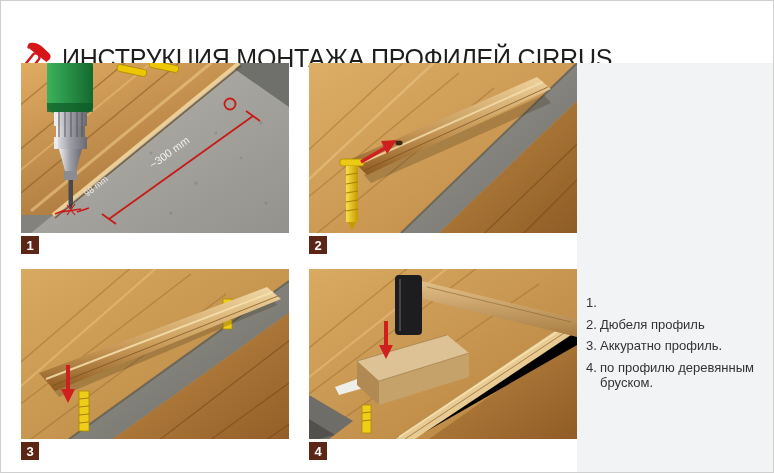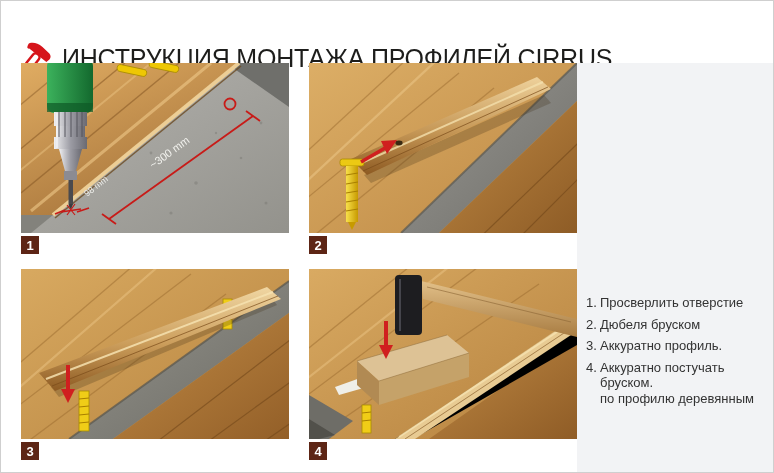--- a/index.html
+++ b/index.html
@@ -377,39 +377,37 @@
   <div class="badge" id="badge1">1</div>
   <div class="badge" id="badge2">2</div>
   <div class="badge" id="badge3">3</div>
   <div class="badge" id="badge4">4</div>
 
   <div class="panel">
     <div class="instructions">
       <div class="instr-item">
         <div class="instr-num">1.</div>
         <div class="instr-lines">
-          <div>Просверлить отверстие</div>
         </div>
       </div>
       <div class="instr-item">
         <div class="instr-num">2.</div>
         <div class="instr-lines">
-          <div>Дюбеля бруском</div>
+          <div>Дюбеля профиль</div>
         </div>
       </div>
       <div class="instr-item">
         <div class="instr-num">3.</div>
         <div class="instr-lines">
           <div>Аккуратно профиль.</div>
         </div>
       </div>
       <div class="instr-item">
         <div class="instr-num">4.</div>
         <div class="instr-lines">
-          <div>Аккуратно постучать</div>
+          <div>по профилю деревянным</div>
           <div>бруском.</div>
-          <div>по профилю деревянным</div>
         </div>
       </div>
     </div>
   </div>
 
 </div>
 
 </body></html>

